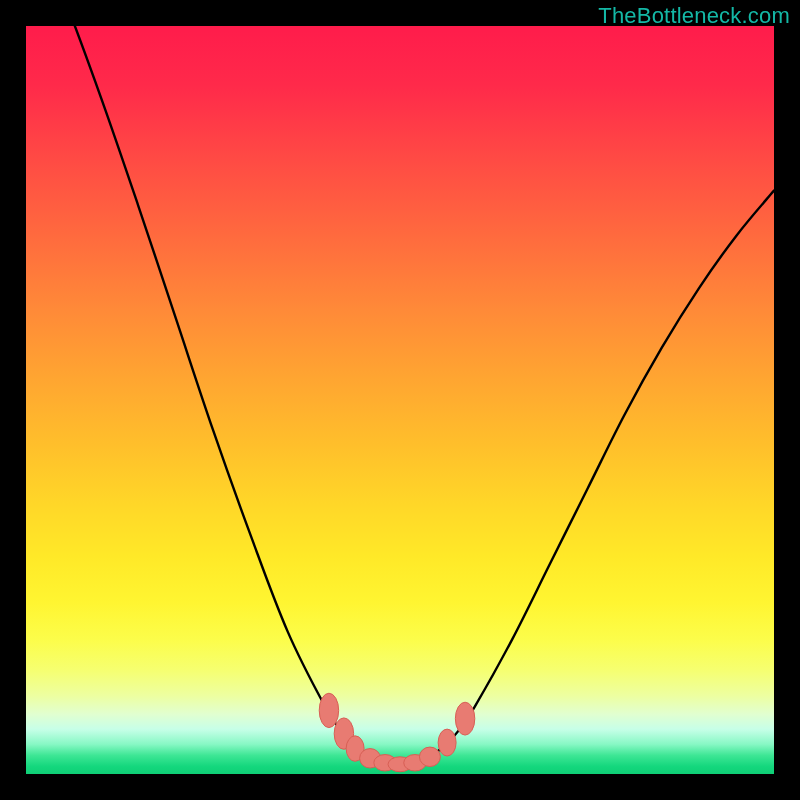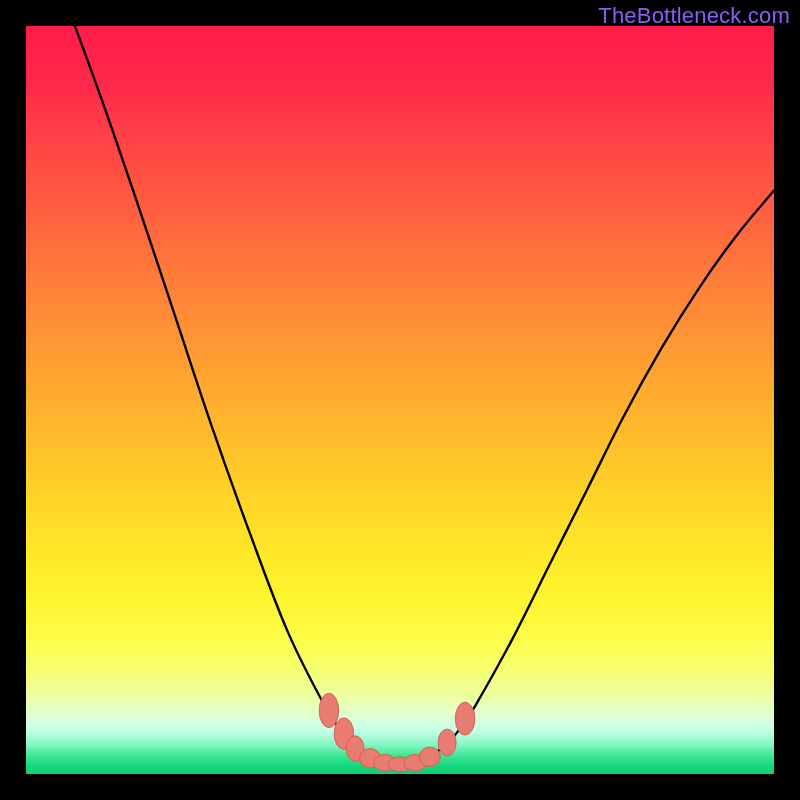--- a/index.html
+++ b/index.html
@@ -41,21 +41,21 @@
       #c7ffe8 94%,
       #88f8c5 96%,
       #3ee695 97.5%,
       #14d77d 99%,
       #0fcf76 100%);
   }
   .watermark {
     position: absolute;
     top: 3px;
     right: 10px;
-    color: #8b5cf6;
+    color: #14b8a6;
     font-size: 22px;
     letter-spacing: 0.2px;
     font-weight: 400;
     user-select: none;
   }
   svg.curve {
     position: absolute;
     left: 0;
     top: 0;
     width: 748px;

